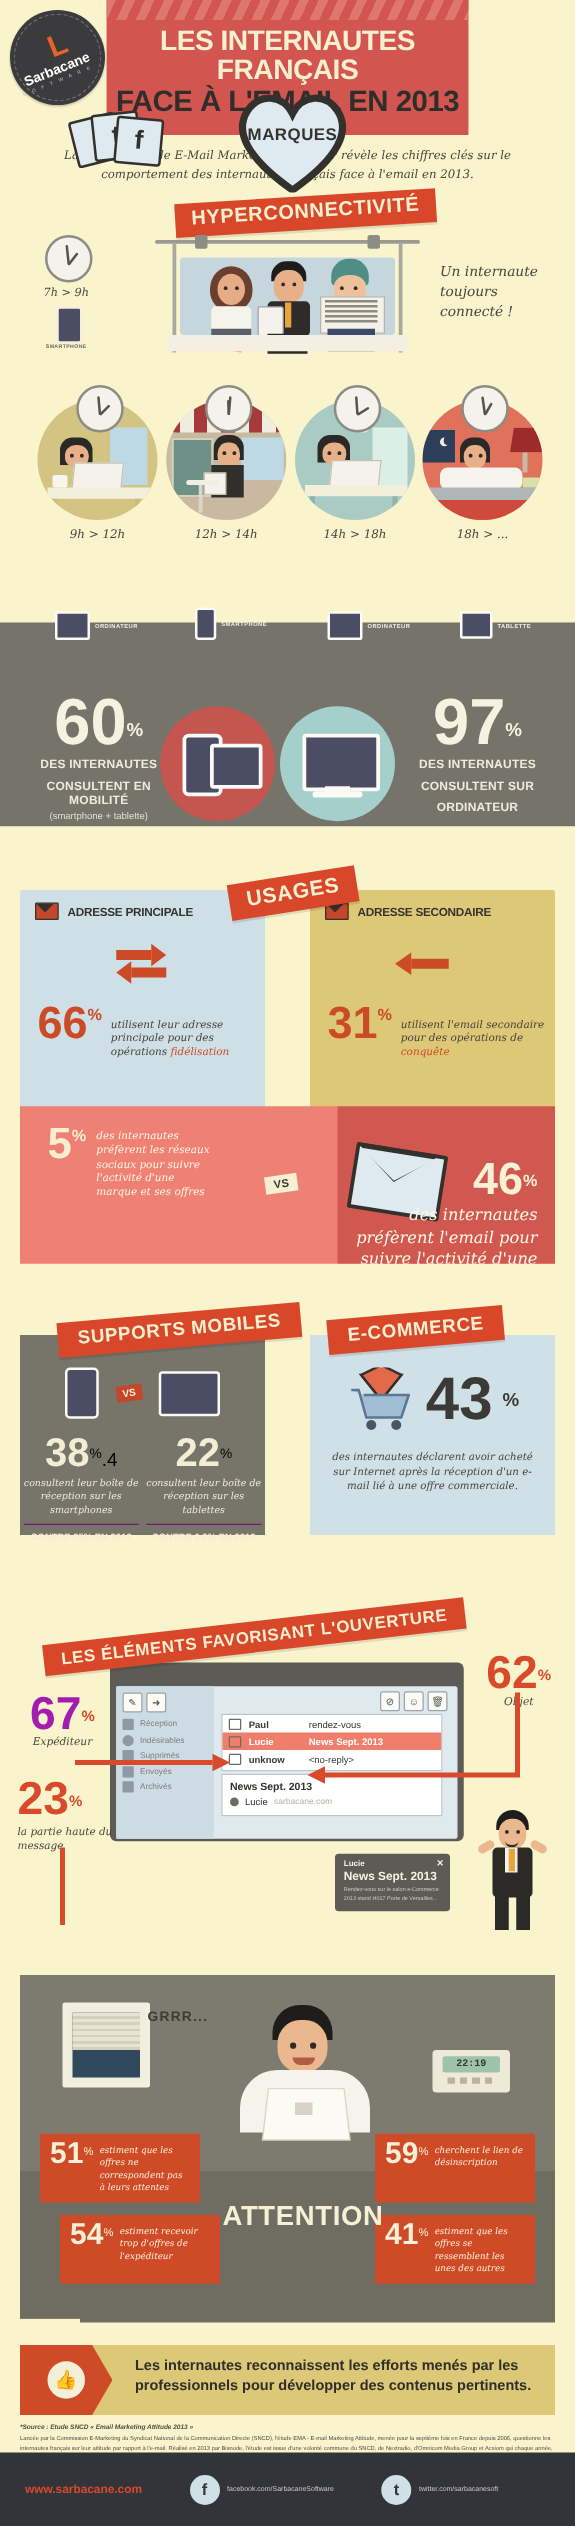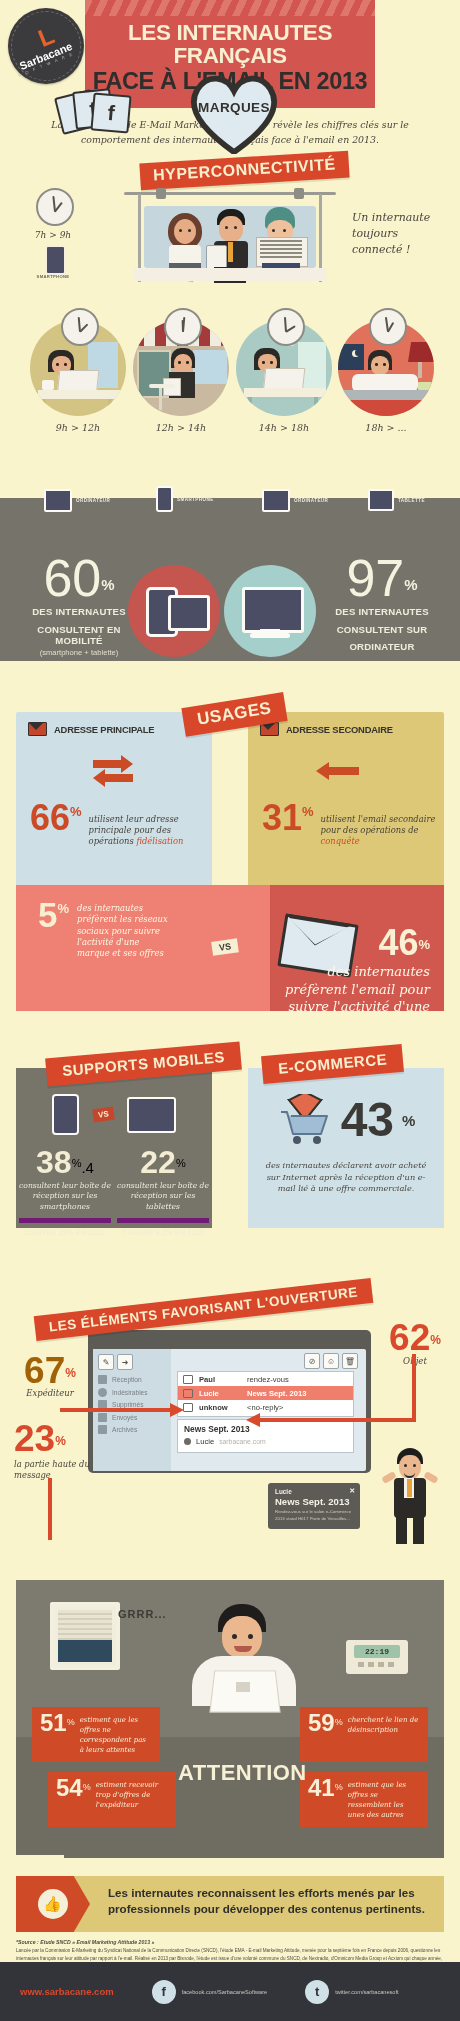--- a/index.html
+++ b/index.html
@@ -101,21 +101,21 @@
   .dev .icon.phone{width:13px;height:22px;border-radius:3px;}
   .dev .icon.tab{width:22px;height:18px;border-radius:2px;}
   .dev .dlbl{font-size:4.6px;font-weight:bold;color:#efece0;letter-spacing:.4px;}
   
   .grey-band{position:absolute;left:0;top:498px;width:460px;height:163px;background:#76736a;}
   .bigpct{font-family:"Liberation Sans",sans-serif;font-weight:bold;color:#f6f2e0;line-height:.82;}
   .circ-red{position:absolute;left:128px;top:565px;width:92px;height:92px;border-radius:50%;background:#c4564f;}
   .circ-teal{position:absolute;left:224px;top:565px;width:92px;height:92px;border-radius:50%;background:#a5cfcb;}
   .stat-left{position:absolute;left:18px;top:556px;width:122px;text-align:center;}
   .stat-right{position:absolute;left:318px;top:556px;width:128px;text-align:center;}
-  .stat-left .num,.stat-right .num{font-size:52px;font-weight:normal;color:#f6f2e0;line-height:.85;}
+  .stat-left .num,.stat-right .num{font-size:52px;font-weight:bold;color:#f6f2e0;line-height:.85;}
   .stat-left .pc,.stat-right .pc{font-size:15px;vertical-align:super;}
   .stat-cap{font-size:9.6px;font-weight:bold;color:#f0ecdc;line-height:1.18;margin-top:6px;letter-spacing:.2px;}
   .stat-sub{font-size:7.6px;color:#e2ddcb;margin-top:2px;font-weight:normal;}
   
   .usages-ribbon{position:absolute;left:183px;top:700px;font-size:17px;z-index:6;transform:rotate(-9deg);padding:4px 14px 5px;}
   .ucard{position:absolute;top:712px;width:196px;height:186px;border-radius:2px;}
   .ucard.blue{left:16px;background:#cfdfe6;}
   .ucard.gold{left:248px;background:#ddc877;}
   .ucard .uhead{display:flex;align-items:center;gap:7px;padding:10px 0 0 12px;}
   .env-ico{width:17px;height:12px;background:#c4472c;border:1.5px solid #33312e;position:relative;border-radius:1px;}
@@ -169,21 +169,21 @@
   .dev-cmp{display:flex;align-items:center;justify-content:center;gap:14px;padding-top:26px;}
   .dev-cmp .ph{width:23px;height:37px;background:#4a4d63;border:2.5px solid #fbfaf4;border-radius:4px;}
   .dev-cmp .tb{width:45px;height:32px;background:#4a4d63;border:2.5px solid #fbfaf4;border-radius:3px;}
   .vs-sm{background:#c4472c;color:#f6efd2;font-size:8px;font-weight:bold;padding:2px 5px;transform:rotate(-8deg);}
   .sm-stats{display:flex;justify-content:space-around;margin-top:14px;}
   .sm-col{width:92px;text-align:center;}
   .sm-col .n{font-size:32px;font-weight:bold;color:#f3edd3;line-height:.85;}
   .sm-col .p{font-size:11px;vertical-align:super;}
   .sm-col .dec{font-size:15px;}
   .sm-col .t{font-size:7.6px;color:#efeada;line-height:1.35;margin-top:4px;}
-  .sm-col .c{font-size:7.4px;font-weight:bold;color:#f3edd3;margin-top:6px;padding-top:5px;border-top:5px solid #701a75;letter-spacing:.1px;}
+  .sm-col .c{font-size:7.4px;font-weight:bold;color:#f3edd3;margin-top:6px;padding-top:5px;border-top:1px solid #701a75;letter-spacing:.1px;}
   .ec-row{display:flex;align-items:center;justify-content:center;gap:8px;padding-top:26px;}
   .cart{width:56px;height:52px;position:relative;}
   .ec-num{font-size:48px;font-weight:bold;color:#3b3a36;line-height:.82;}
   .ec-txt{margin-top:14px;text-align:center;font-size:8.2px;line-height:1.42;color:#4a463f;padding:0 12px;}
   
   .open-ribbon{position:absolute;left:34px;top:1297px;font-size:13.5px;z-index:8;transform:rotate(-6.5deg);padding:5px 14px;}
   .mailwin{position:absolute;left:88px;top:1330px;width:283px;height:143px;background:#5c5b56;border-radius:5px;padding:5px;box-sizing:border-box;}
   .mw-top{height:14px;}
   .mw-body{background:#dfe9ee;height:122px;border-radius:2px;position:relative;}
   .mw-side{position:absolute;left:0;top:0;width:78px;height:100%;background:#cddbe3;}
@@ -195,21 +195,21 @@
   .mw-list{position:absolute;left:84px;top:22px;right:12px;height:44px;background:#fff;border:1px solid #b9c5cb;}
   .mrow{display:flex;align-items:center;height:14px;font-size:7.6px;color:#3b3a36;padding:0 5px;}
   .mrow .ico{width:8px;height:7px;border:1px solid #6d6b66;margin-right:6px;border-radius:1px;}
   .mrow .from{width:48px;font-weight:bold;}
   .mrow.sel{background:#ef7f6c;color:#fff;font-weight:bold;}
   .mw-preview{position:absolute;left:84px;top:70px;right:12px;height:34px;background:#fff;border:1px solid #b9c5cb;padding:4px 6px;box-sizing:border-box;}
   .pv-sub{font-size:8.4px;font-weight:bold;color:#32312d;}
   .pv-from{display:flex;align-items:center;gap:5px;margin-top:3px;font-size:7.6px;color:#32312d;}
   .pv-from .dom{color:#b6b2a8;font-size:6.8px;}
   .stat67{position:absolute;left:14px;top:1356px;width:72px;text-align:center;}
-  .stat67 .n{font-size:37px;font-weight:bold;color:#a16207;line-height:.8;}
+  .stat67 .n{font-size:37px;font-weight:bold;color:#a21caf;line-height:.8;}
   .stat67 .p{font-size:12px;vertical-align:super;}
   .stat67 .t{font-size:8.5px;color:#4a463f;margin-top:1px;}
   .stat23{position:absolute;left:14px;top:1424px;width:78px;text-align:left;}
   .stat23 .n{font-size:37px;font-weight:bold;color:#d9492b;line-height:.8;}
   .stat23 .p{font-size:12px;vertical-align:super;}
   .stat23 .t{font-size:8.4px;color:#4a463f;margin-top:4px;line-height:1.3;}
   .stat62{position:absolute;left:382px;top:1323px;width:66px;text-align:center;}
   .stat62 .n{font-size:37px;font-weight:bold;color:#d9492b;line-height:.8;}
   .stat62 .p{font-size:12px;vertical-align:super;}
   .stat62 .t{font-size:8.6px;color:#4a463f;margin-top:2px;}

